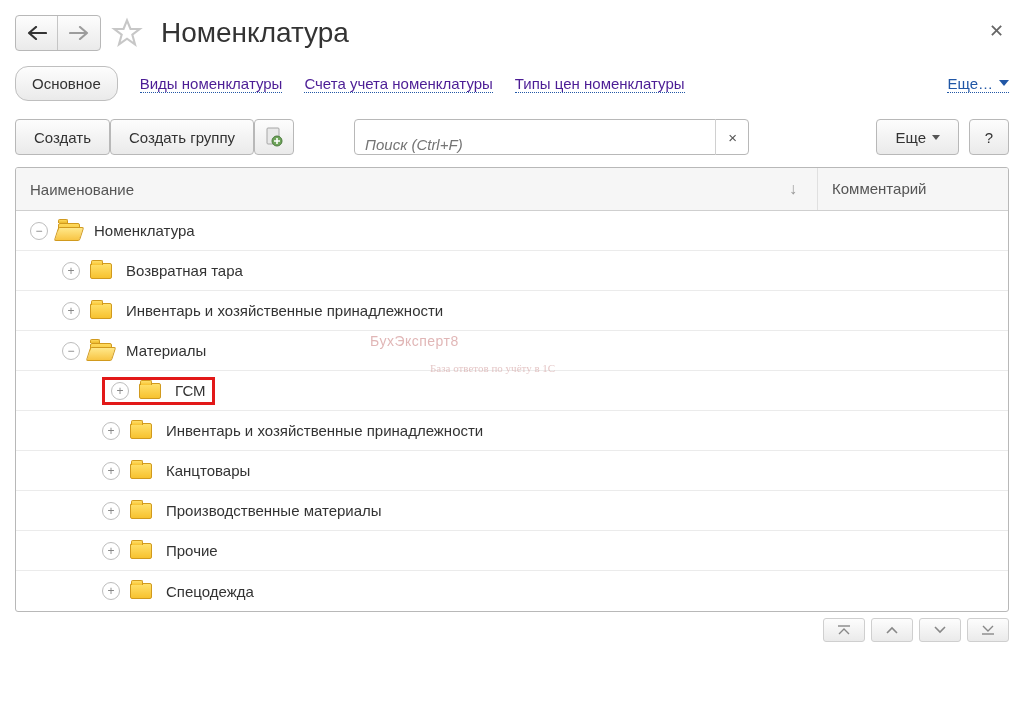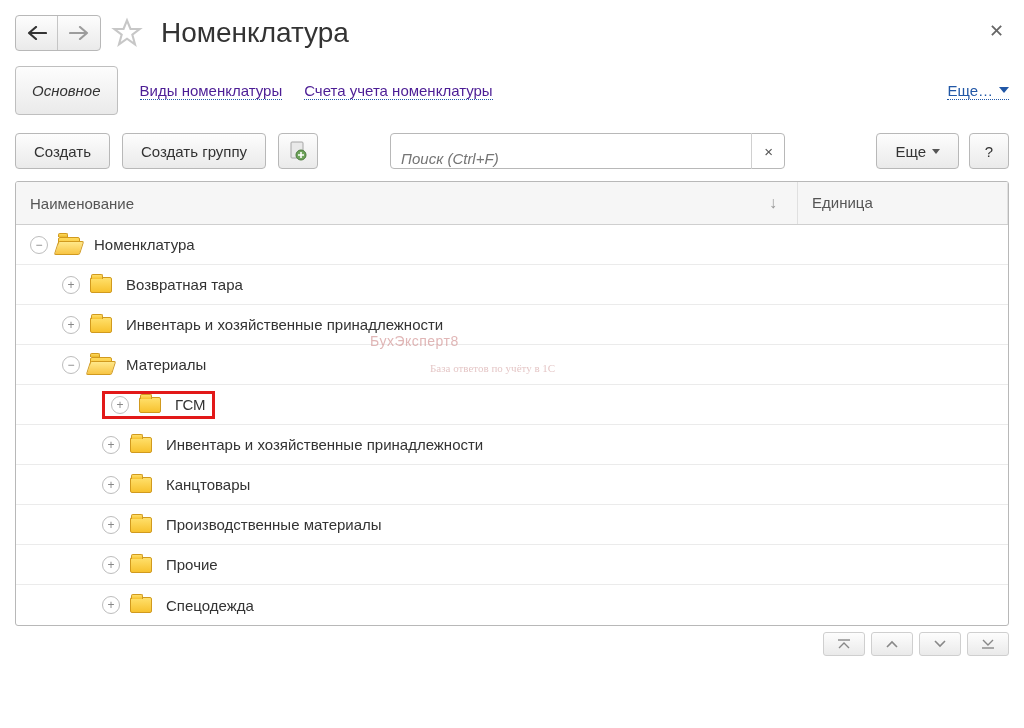--- a/index.html
+++ b/index.html
@@ -41,43 +41,41 @@
   .page-title { font-size: 28px; margin-left: 8px; }
   .close-x { position: absolute; right: 20px; top: 20px; color:#666; font-size:18px; cursor:pointer; }
   .section-links {
     display: flex;
     align-items: center;
     gap: 22px;
     margin-bottom: 18px;
   }
   .tab-primary {
     border: 1px solid #bfbfbf;
-    border-radius: 4px;
+    border-radius: 13px;
     background: linear-gradient(#fdfdfd, #eaeaea);
-    padding: 15px 16px;
-    font-style: italic;
+    padding: 8px 16px;
   }
   .link-item {
     color: #4c1d95;
     border-bottom: 1px dotted #2157a6;
     cursor: pointer;
   }
   .link-more {
     margin-left: auto;
     color: #2157a6;
     border-bottom: 1px dotted #2157a6;
     display:flex;
     align-items:center;
     gap:6px;
     cursor:pointer;
   }
   .toolbar {
     display: flex;
     align-items: flex-start;
-    gap: 12px;
     margin-bottom: 12px;
   }
   .btn {
     border: 1px solid #b8b8b8;
     border-radius: 4px;
     background: linear-gradient(#fdfdfd, #eaeaea);
     padding: 8px 18px;
     cursor: pointer;
     display:flex;
     align-items:center;
@@ -227,20 +225,21 @@
   <svg class="star-icon" viewBox="0 0 24 24">
     <path d="M12 2.5 L14.6 9 L21.5 9 L16 13.3 L18 20.5 L12 16.3 L6 20.5 L8 13.3 L2.5 9 L9.4 9 Z" fill="none" stroke="#c7c7c7" stroke-width="1.6"></path>
   </svg>
   <div class="page-title">Номенклатура</div>
 </div>
 
 <div class="section-links">
   <div class="tab-primary">Основное</div>
   <span class="link-item">Виды номенклатуры</span>
   <span class="link-item">Счета учета номенклатуры</span>
+  <span class="link-item">Типы цен номенклатуры</span>
   <span class="link-more">
     <span>Еще…</span>
     <svg width="10" height="6" viewBox="0 0 10 6">
         <path d="M0 0 L5 6 L10 0 Z" fill="#2157a6"></path>
       </svg>
   </span>
 </div>
 
 <div class="toolbar">
   <div class="btn">Создать</div>
@@ -266,21 +265,21 @@
     <div class="btn icon-only">?</div>
   </div>
 </div>
 
 <div class="table-frame">
   <div class="thead">
     <div class="th th-name">
       <span>Наименование</span>
       <span class="sort-arrow">↓</span>
     </div>
-    <div class="th th-unit">Единица</div>
+    <div class="th th-comment">Комментарий</div>
   </div>
 
   <div class="tbody">
     <div class="row">
       <span class="toggle">−</span>
       <span class="folder-open">
           <span class="back"></span>
           <span class="tab"></span>
           <span class="front"></span>
         </span>

